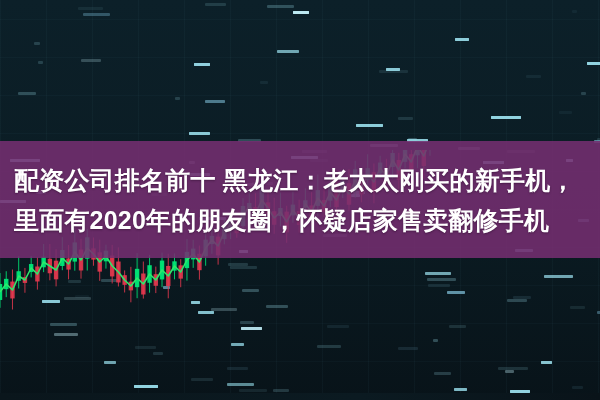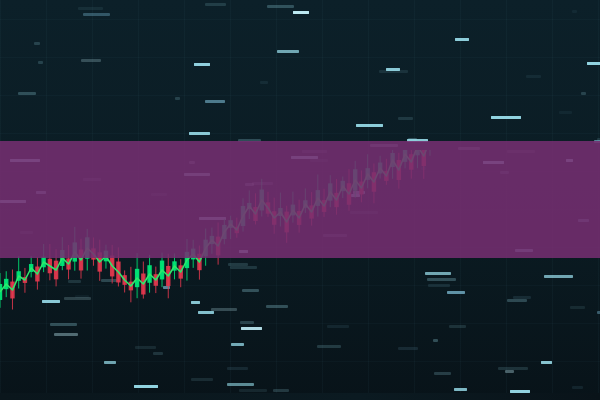--- a/index.html
+++ b/index.html
@@ -777,16 +777,18 @@
           <line x1="430" x2="430" y1="-22.863315138133853" y2="5.723651020426139" stroke="#00e676" stroke-width="1" opacity="0.85"></line>
           <rect x="427.8" y="-13.968533373469736" width="4.4" height="7.937066746939471" fill="#00e676" opacity="0.95"></rect>
         </g>
       <polyline id="price-line" fill="none" stroke="#2ee86b" stroke-width="1.6" stroke-linejoin="round" points="0.0,142.0 6.2,134.0 12.5,140.0 18.7,126.0 24.9,130.0 31.2,118.0 37.4,124.0 43.6,112.0 49.9,116.0 56.1,120.0 62.3,108.0 68.6,114.0 74.8,102.0 81.0,110.0 87.2,98.0 93.5,104.0 99.7,112.0 105.9,106.0 112.2,116.0 118.4,122.0 124.6,130.0 130.9,136.0 137.1,128.0 143.3,134.0 149.6,124.0 155.8,130.0 162.0,120.0 168.3,126.0 174.5,116.0 180.7,122.0 187.0,110.0 193.2,104.0 199.4,112.0 205.7,98.0 211.9,90.0 218.1,96.0 224.3,82.0 230.6,74.0 236.8,80.0 243.0,66.0 249.3,56.0 255.5,64.0 261.7,50.0 268.0,58.0 274.2,68.0 280.4,62.0 286.7,72.0 292.9,60.0 299.1,68.0 305.4,54.0 311.6,62.0 317.8,48.0 324.1,56.0 330.3,42.0 336.5,50.0 342.8,36.0 349.0,44.0 355.2,30.0 361.4,38.0 367.7,24.0 373.9,32.0 380.1,18.0 386.4,26.0 392.6,10.0 398.8,20.0 405.1,4.0 411.3,12.0 417.5,-4.0 423.8,6.0 430.0,-10.0"></polyline>
     </svg>
   </div>
 
   <div id="headline-band"></div>
 
   <div id="headline-text">
+    <div class="headline-line">配资公司排名前十 黑龙江：老太太刚买的新手机，</div>
+    <div class="headline-line">里面有2020年的朋友圈，怀疑店家售卖翻修手机</div>
   </div>
 
   <div id="bottom-strip"></div>
 </div>
 
 </body></html>

